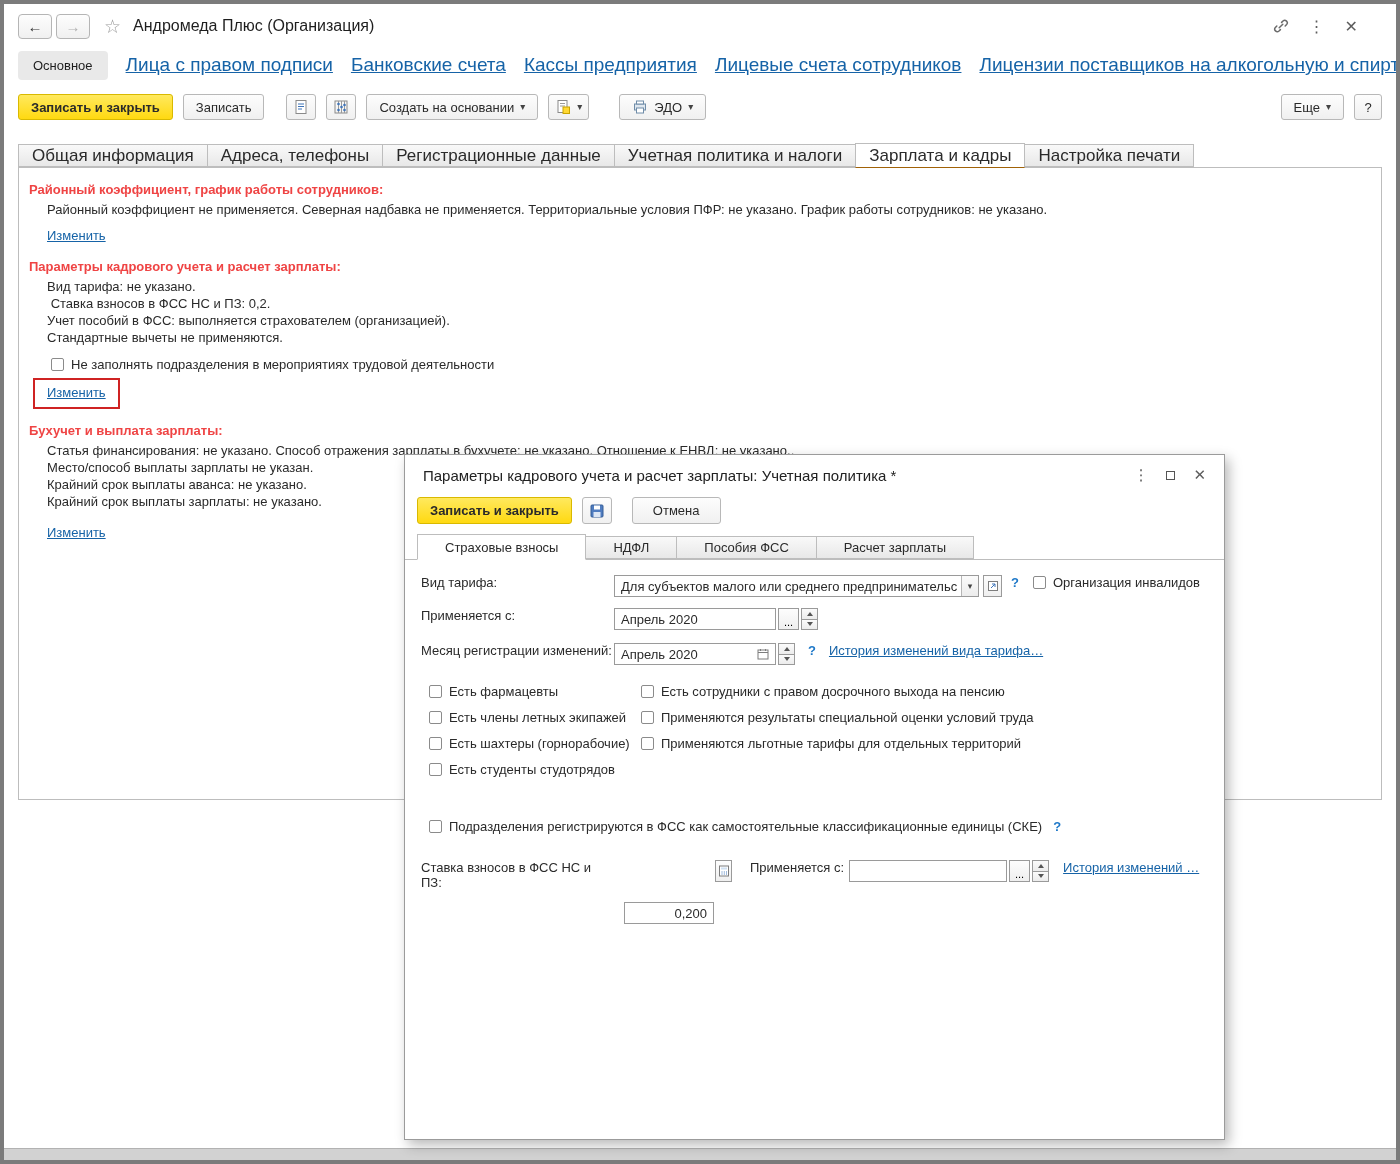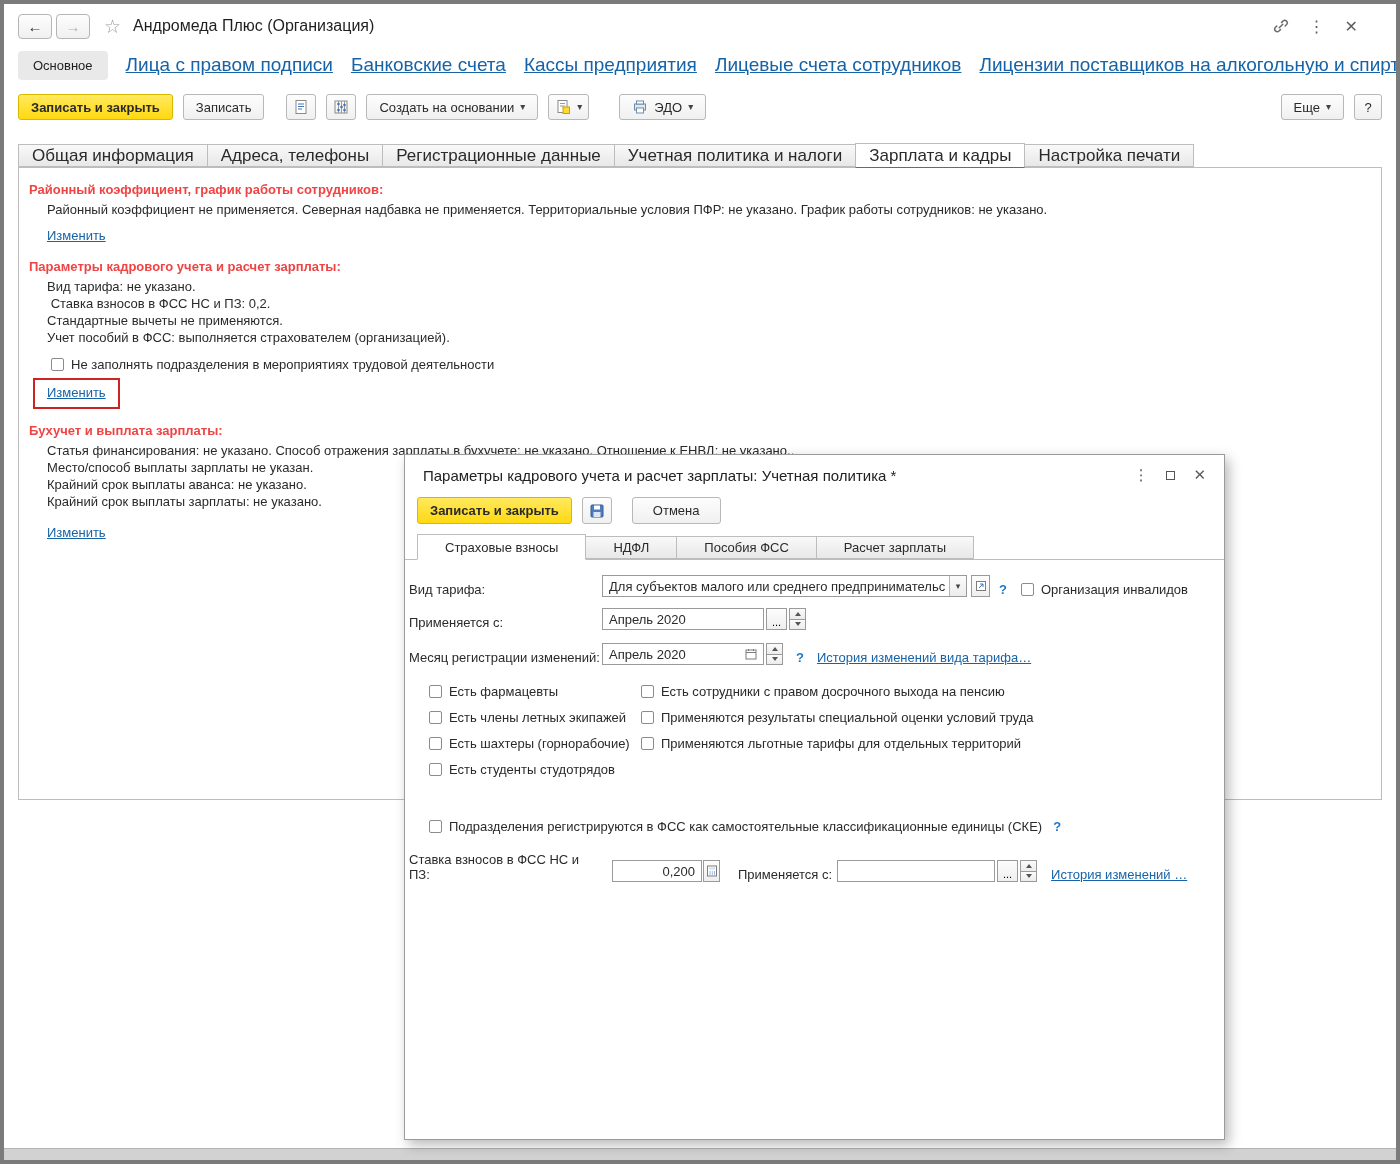--- a/index.html
+++ b/index.html
@@ -103,28 +103,28 @@
     background: linear-gradient(#f9f9f9,#e8e8e8); border: 1px solid #bdbdbd; border-right: none;
     cursor: pointer; white-space: nowrap; margin-top: 48px;
   }
   .dtab:last-child { border-right: 1px solid #bdbdbd; }
   .dtab.active {
     height: 26px; background: #fff; border-right: 1px solid #bdbdbd;
     border-bottom: 1px solid #fff; margin-bottom: -1px; position: relative; z-index: 2;
   }
   .dtab.active + .dtab { border-left: none; }
   .dlg-body { position: relative; height: 584px; }
-  .fr { position: absolute; left: 4px; right: 10px; height: 22px; display: flex; align-items: flex-end; }
+  .fr { position: absolute; left: 16px; right: 10px; height: 22px; display: flex; align-items: flex-start; }
   .flbl { width: 193px; flex: none; }
   .input {
     height: 22px; border: 1px solid #9a9a9a; background: #fff; display: flex;
     align-items: center; padding: 0 6px; overflow: hidden; white-space: nowrap; cursor: text;
   }
   .w162 { width: 162px; } .w160 { width: 158px; } .w90 { width: 90px; }
-  .input.num { justify-content: flex-end; }
+  .input.num { justify-content: flex-end; margin-top: 42px; }
   .combo { width: 365px; height: 22px; border: 1px solid #9a9a9a; display: flex; cursor: pointer; background: #fff; }
   .combo-text { flex: 1; padding: 0 6px; display: flex; align-items: center; overflow: hidden; white-space: nowrap; }
   .combo-arrow {
     width: 17px; border-left: 1px solid #b5b5b5; display: flex; align-items: center;
     justify-content: center; font-size: 9px; color: #444; background: linear-gradient(#fbfbfb,#ececec);
   }
   .sqbtn {
     width: 19px; height: 22px; border: 1px solid #9a9a9a; background: linear-gradient(#fdfdfd,#efefef);
     display: inline-flex; align-items: center; justify-content: center; cursor: pointer; margin-left: 4px;
   }
@@ -252,22 +252,22 @@
 </div>
 
 <div class="panel">
   <div class="ghead">Районный коэффициент, график работы сотрудников:</div>
   <div class="bodyline">Районный коэффициент не применяется. Северная надбавка не применяется. Территориальные условия ПФР: не указано. График работы сотрудников: не указано.</div>
   <a class="plink">Изменить</a>
 
   <div class="ghead">Параметры кадрового учета и расчет зарплаты:</div>
   <div class="bodyline">Вид тарифа: не указано.</div>
   <div class="bodyline"> Ставка взносов в ФСС НС и ПЗ: 0,2.</div>
+  <div class="bodyline">Учет пособий в ФСС: выполняется страхователем (организацией).</div>
   <div class="bodyline">Стандартные вычеты не применяются.</div>
-  <div class="bodyline">Учет пособий в ФСС: выполняется страхователем (организацией).</div>
   <div>
     <span class="cbrow main">
       <span class="cb"></span>
       <span>Не заполнять подразделения в мероприятиях трудовой деятельности</span>
     </span>
   </div>
   <div>
     <span class="hl-red">
       <a class="plink">Изменить</a>
     </span>

